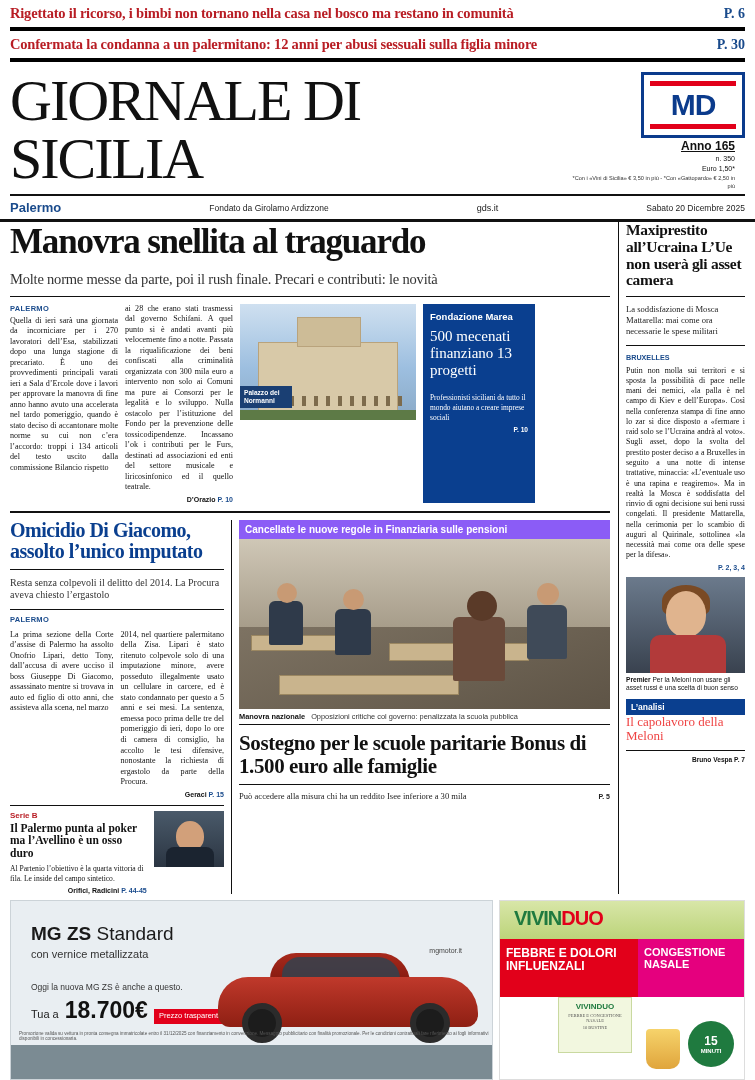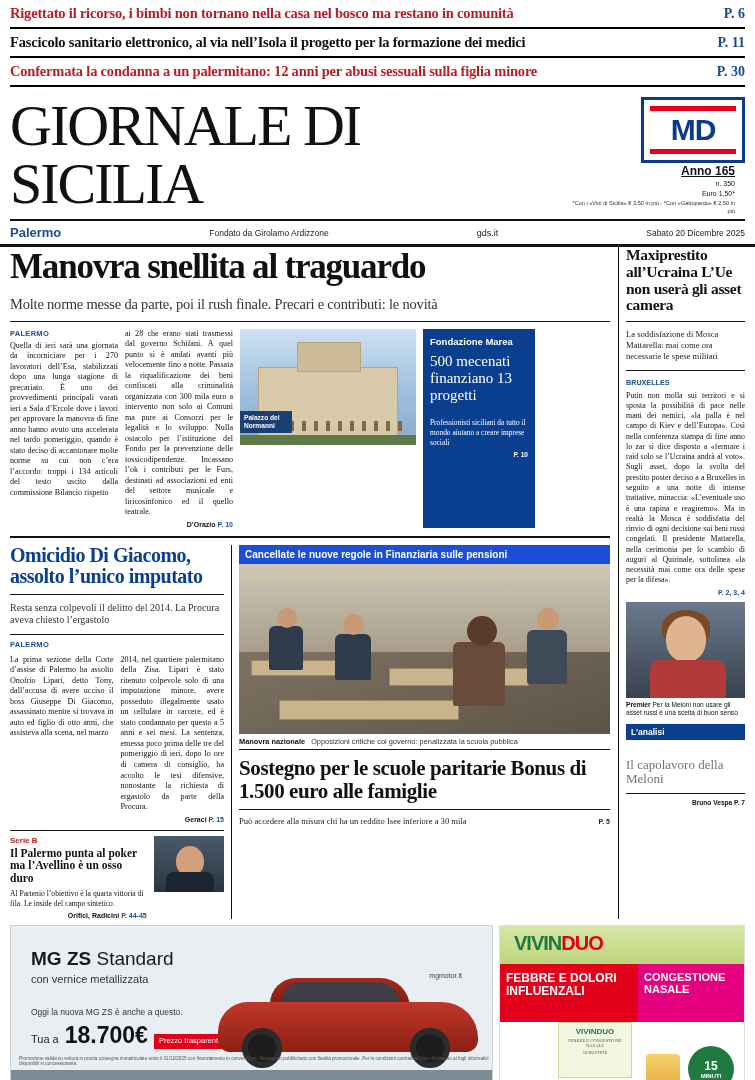--- a/index.html
+++ b/index.html
@@ -9,21 +9,21 @@
     font-family: "Liberation Serif", serif;
     color: #111;
     overflow: hidden;
   }
   .page { width: 755px; height: 1080px; position: relative; }
 
   
   .top-strip { padding: 0 10px; }
   .strip-row {
     display: flex; align-items: center; justify-content: space-between;
-    border-bottom: 2px solid #000000;
+    border-bottom: 4px solid #000000;
     padding: 5px 0 5px 0;
     gap: 10px;
   }
   .strip-row:first-child { border-top: 0; }
   .strip-text {
     font-family: "Liberation Serif", serif;
     font-weight: bold;
     font-size: 14.5px;
     letter-spacing: -0.2px;
     white-space: nowrap;
@@ -178,21 +178,21 @@
   .b2-right { width: 372px; }
   .sec-title {
     font-weight: bold; font-size: 20px; line-height: 1.05;
     color: #0a3f8f; letter-spacing: -0.5px;
   }
   .sec-sub { font-size: 10px; color: #333; margin-top: 7px; line-height: 1.25; }
   .cols2 { display: flex; gap: 7px; margin-top: 6px; }
   .cols2 > div { width: 108px; }
 
   .banner-blue {
-    background: #1d4ed8; color: #fff; font-family: "Liberation Sans", sans-serif;
+    background: #8b5cf6; color: #fff; font-family: "Liberation Sans", sans-serif;
     font-weight: bold; font-size: 10px; padding: 4px 6px;
   }
   .photo2 {
     width: 100%; height: 170px; position: relative; overflow: hidden;
     background: #6d6253;
   }
   .photo2 .floor { position:absolute; inset:0; background: linear-gradient(160deg,#8a7f6e,#5e5446); }
   .photo2 .wall { position:absolute; left:0; right:0; top:0; height: 52%; background: linear-gradient(#cfc7b6,#a79d8a); }
   .photo2 .desk {
     position:absolute; background:#c9b48d; border:1px solid #9b8761;
@@ -237,21 +237,21 @@
   .rc-body { font-size: 7.9px; line-height: 1.30; text-align: justify; hyphens: auto; }
   .rc-photo { width: 100%; height: 96px; margin-top: 6px; position: relative; overflow:hidden; background:#223; }
   .rc-photo .bg { position:absolute; inset:0; background: linear-gradient(#6b7a8c,#39424f); }
   .rc-photo .hd { position:absolute; left: 40px; top: 14px; width: 40px; height: 46px; background:#e0b48e; border-radius: 50% 50% 46% 46%; }
   .rc-photo .hair { position:absolute; left: 36px; top: 8px; width: 48px; height: 32px; background:#7a4a24; border-radius: 50% 50% 30% 30%; }
   .rc-photo .bd { position:absolute; left: 24px; top: 58px; width: 76px; height: 40px; background:#b23a3a; border-radius: 10px 10px 0 0; }
   .rc-cap { font-family:"Liberation Sans", sans-serif; font-size: 6.6px; line-height:1.25; margin-top: 3px; }
   .rc-cap b { font-weight: bold; }
   .rc-an { background:#0a3f8f; color:#fff; font-family:"Liberation Sans", sans-serif;
            font-weight: bold; font-size: 8.5px; padding: 3px 5px; margin-top: 7px; }
-  .rc-an-title { font-size: 13px; line-height: 1.1; margin-top: 18px; color:#737373; }
+  .rc-an-title { font-size: 13px; line-height: 1.1; margin-top: 0; color:#ef4444; }
   .rc-an-by { font-family:"Liberation Sans", sans-serif; font-size: 6.6px; font-weight:bold; text-align:right; margin-top: 5px; }
 
   
   .ads { display: flex; gap: 6px; padding: 6px 10px 0 10px; }
   .ad-mg {
     width: 483px; height: 180px; background: #e9eef2; position: relative; overflow: hidden;
     border: 1px solid #ccd3d8;
   }
   .ad-mg .mg-title { position: absolute; left: 20px; top: 22px; font-family:"Liberation Sans", sans-serif; }
   .ad-mg .mg-t1 { font-size: 19px; font-weight: bold; color: #1a1a1a; }
@@ -299,24 +299,20 @@
 </style>
 </head>
 <body>
 
 <div class="page">
 
   <div class="top-strip">
     <div class="strip-row">
       <div class="strip-text strip-red">Rigettato il ricorso, i bimbi non tornano nella casa nel bosco ma restano in comunità</div>
       <div class="strip-page">P.  6</div>
-    </div>
-    <div class="strip-row">
-      <div class="strip-text">Fascicolo sanitario elettronico, al via nell’Isola il progetto per la formazione dei medici</div>
-      <div class="strip-page">P. 11</div>
     </div>
     <div class="strip-row">
       <div class="strip-text strip-red">Confermata la condanna a un palermitano: 12 anni per abusi sessuali sulla figlia minore</div>
       <div class="strip-page">P. 30</div>
     </div>
   </div>
 
   <div class="masthead">
     <div class="masthead-title">GIORNALE DI SICILIA</div>
     <div style="display:flex; flex-direction:column; align-items:flex-end;">

